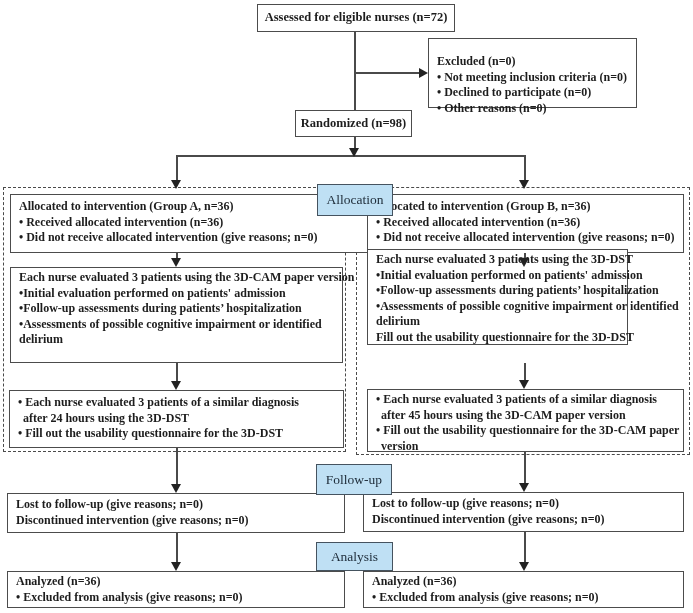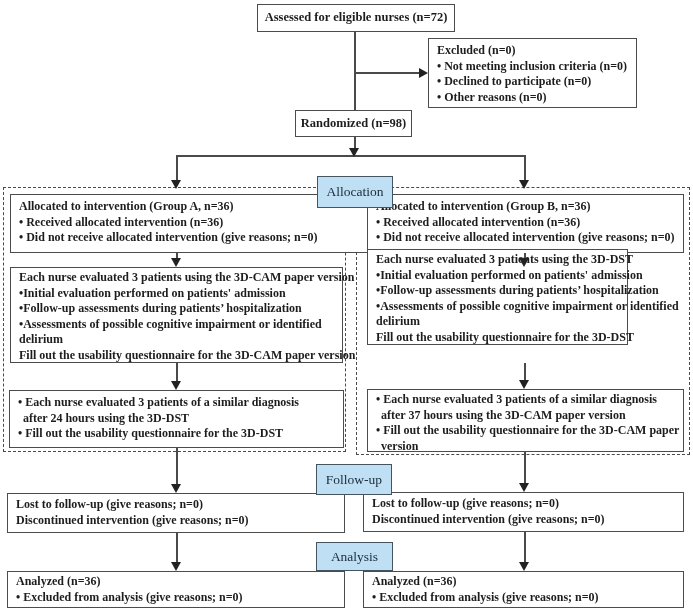--- a/index.html
+++ b/index.html
@@ -35,32 +35,32 @@
 
 <div id="canvas">
 
   <div class="panel" style="left:3px;top:187px;width:343px;height:265px"></div>
   <div class="panel" style="left:356px;top:187px;width:334px;height:268px"></div>
 
   <div class="box center" style="left:257px;top:4px;width:198px;height:28px">
     <span>Assessed for eligible nurses (n=72)</span>
   </div>
 
-  <div class="box" style="left:428px;top:38px;width:209px;height:70px;padding-top:4px">
+  <div class="box" style="left:428px;top:38px;width:209px;height:70px;padding-top:15px">
     <div class="ln">Excluded (n=0)</div>
     <div class="ln">• Not meeting inclusion criteria (n=0)</div>
     <div class="ln">• Declined to participate (n=0)</div>
     <div class="ln">• Other reasons (n=0)</div>
   </div>
 
   <div class="box center" style="left:295px;top:110px;width:117px;height:27px">
     <span>Randomized (n=98)</span>
   </div>
 
-  <div class="stage" style="left:317px;top:176px;width:76px;height:32px">
+  <div class="stage" style="left:317px;top:184px;width:76px;height:32px">
     <span>Allocation</span>
   </div>
   <div class="stage" style="left:316px;top:464px;width:76px;height:31px">
     <span>Follow-up</span>
   </div>
   <div class="stage" style="left:316px;top:542px;width:77px;height:29px">
     <span>Analysis</span>
   </div>
 
   <div class="box" style="left:10px;top:194px;width:376px;height:59px;padding-top:4px">
@@ -68,21 +68,20 @@
     <div class="ln">• Received allocated intervention (n=36)</div>
     <div class="ln">• Did not receive allocated intervention (give reasons; n=0)</div>
   </div>
 
   <div class="box" style="left:10px;top:267px;width:333px;height:96px;padding-top:2px">
     <div class="ln">Each nurse evaluated 3 patients using the 3D-CAM paper version</div>
     <div class="ln">•Initial evaluation performed on patients' admission</div>
     <div class="ln">•Follow-up assessments during patients’ hospitalization</div>
     <div class="ln">•Assessments of possible cognitive impairment or identified</div>
     <div class="ln">delirium</div>
-    <div class="ln">Fill out the usability questionnaire for the 3D-CAM paper version</div>
   </div>
 
   <div class="box" style="left:9px;top:390px;width:335px;height:58px;padding-top:4px">
     <div class="ln">• Each nurse evaluated 3 patients of a similar diagnosis</div>
     <div class="ln ind">after 24 hours using the 3D-DST</div>
     <div class="ln">• Fill out the usability questionnaire for the 3D-DST</div>
   </div>
 
   <div class="box" style="left:7px;top:493px;width:338px;height:40px;padding-top:3px">
     <div class="ln">Lost to follow-up (give reasons; n=0)</div>
@@ -104,21 +103,21 @@
     <div class="ln">Each nurse evaluated 3 patients using the 3D-DST</div>
     <div class="ln">•Initial evaluation performed on patients' admission</div>
     <div class="ln">•Follow-up assessments during patients’ hospitalization</div>
     <div class="ln">•Assessments of possible cognitive impairment or identified</div>
     <div class="ln">delirium</div>
     <div class="ln">Fill out the usability questionnaire for the 3D-DST</div>
   </div>
 
   <div class="box" style="left:367px;top:389px;width:317px;height:63px;padding-top:2px">
     <div class="ln">• Each nurse evaluated 3 patients of a similar diagnosis</div>
-    <div class="ln ind">after 37 hours using the 3D-CAM paper version</div>
+    <div class="ln ind">after 45 hours using the 3D-CAM paper version</div>
     <div class="ln">• Fill out the usability questionnaire for the 3D-CAM paper</div>
     <div class="ln ind">version</div>
   </div>
 
   <div class="box" style="left:363px;top:492px;width:321px;height:40px;padding-top:3px">
     <div class="ln">Lost to follow-up (give reasons; n=0)</div>
     <div class="ln">Discontinued intervention (give reasons; n=0)</div>
   </div>
 
   <div class="box" style="left:363px;top:571px;width:321px;height:37px;padding-top:2px">

